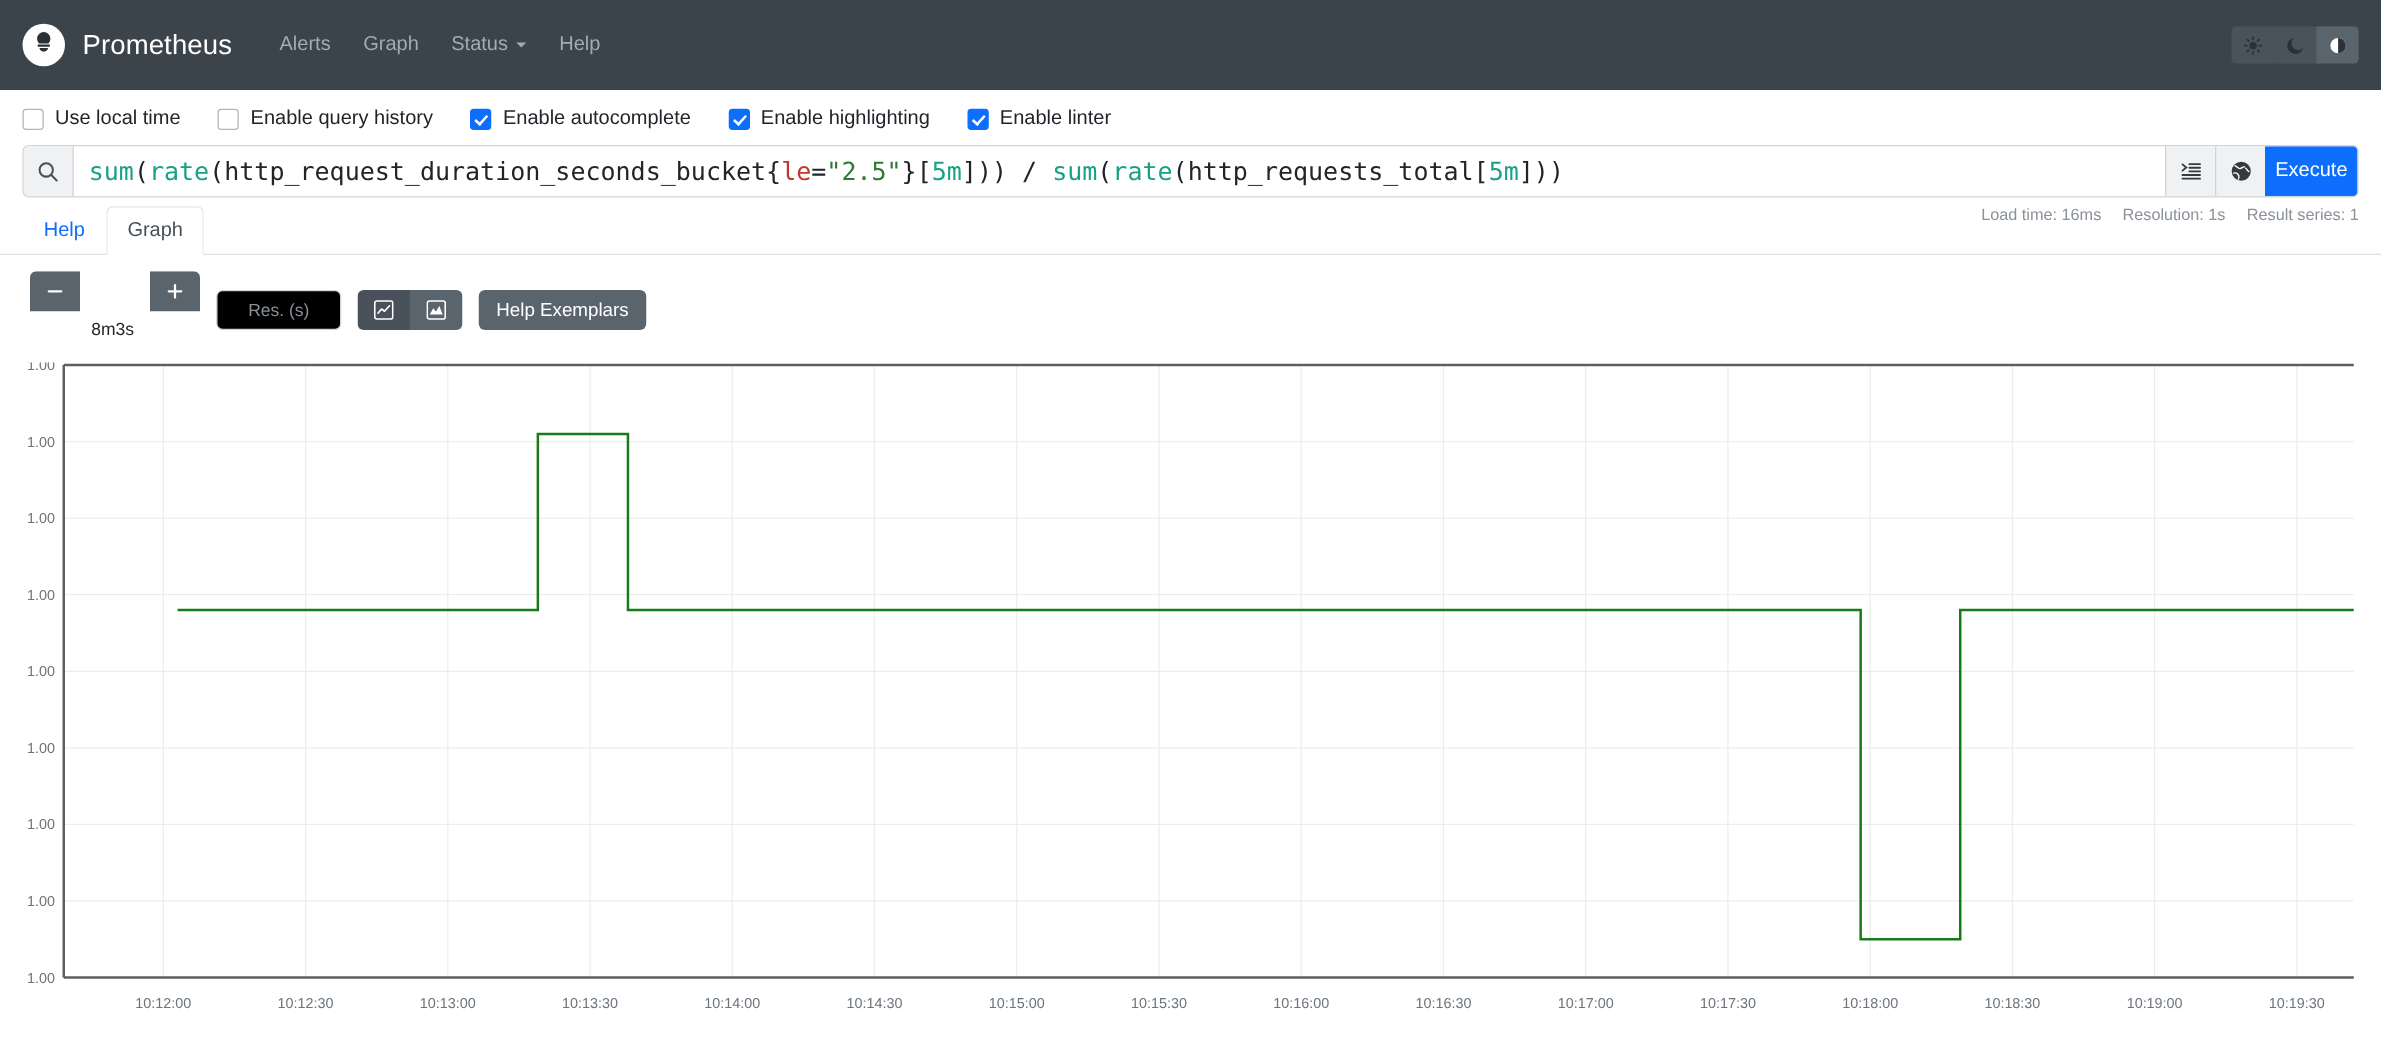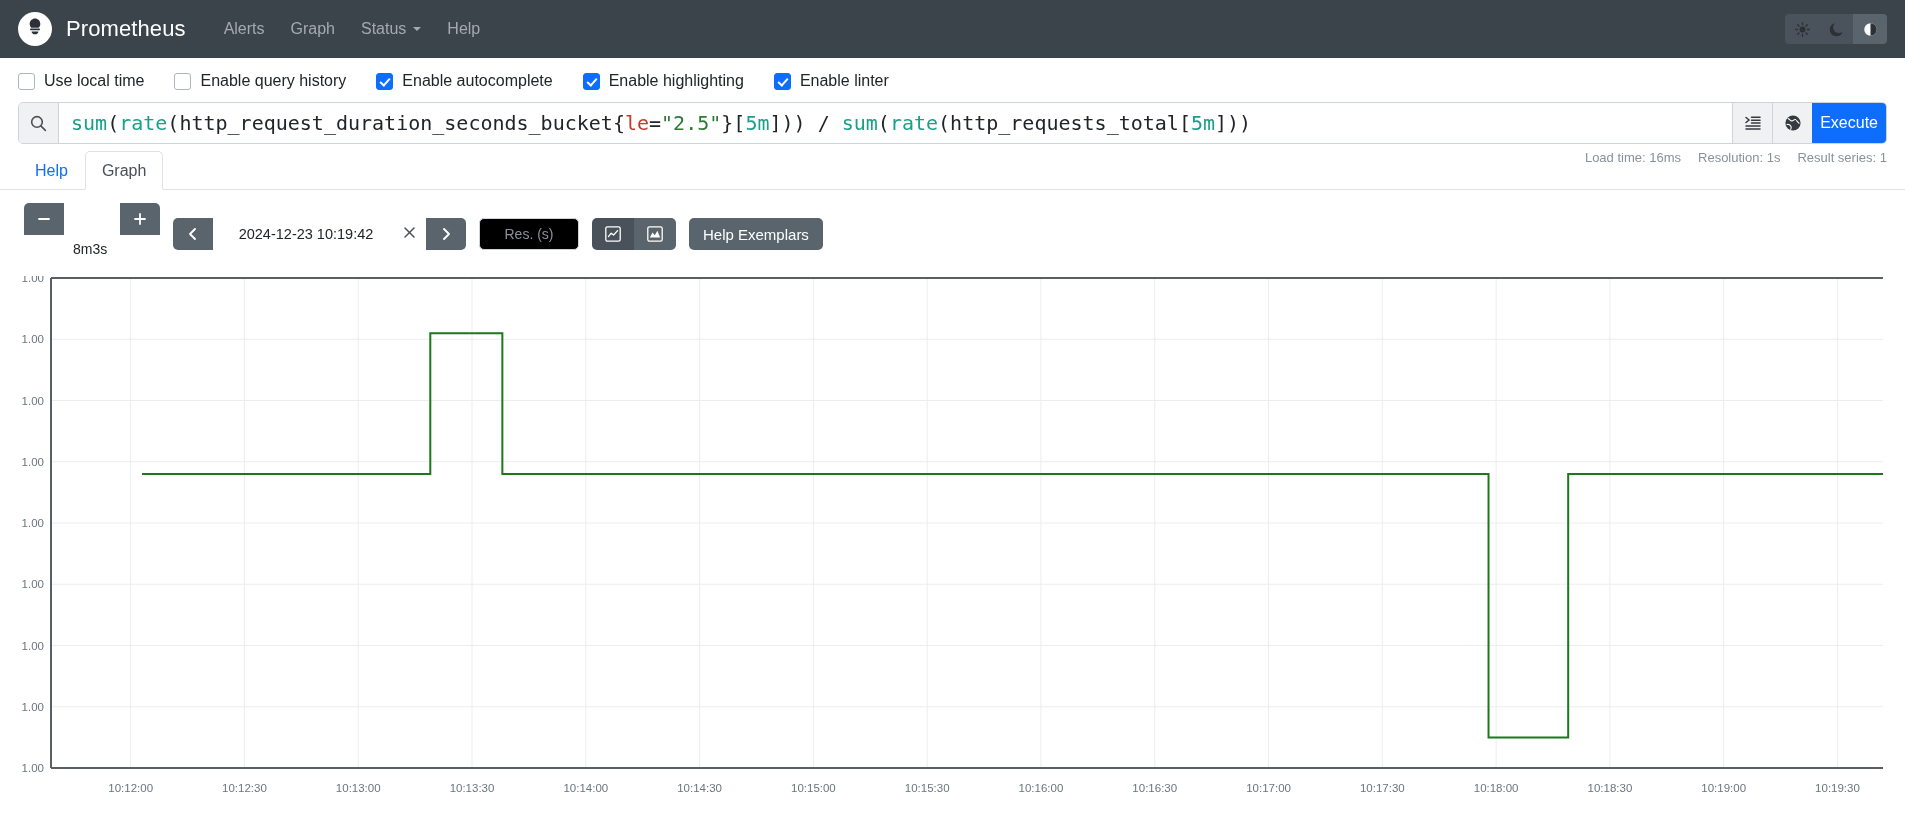--- a/index.html
+++ b/index.html
@@ -9,21 +9,21 @@
     width: 1905px; height: 839px;
     overflow: hidden;
     background: #fff;
     font-family: "Liberation Sans", sans-serif;
     font-size: 16px;
     color: #212529;
   }
 
   
   .navbar {
-    height: 58px;
+    height: 72px;
     background: #3b444b;
     display: flex;
     align-items: center;
     padding: 0 18px;
     position: relative;
   }
   .brand-wrap { display: flex; align-items: center; gap: 14px; }
   .logo {
     width: 34px; height: 34px; border-radius: 50%;
     background: #fff;
@@ -354,45 +354,20 @@
     <button class="gbtn">
       <span>
         <svg width="14" height="14" viewBox="0 0 14 14" stroke="#fff" stroke-width="1.8" stroke-linecap="round">
             <line x1="2" y1="7" x2="12" y2="7"></line>
             <line x1="7" y1="2" x2="7" y2="12"></line>
           </svg>
       </span>
     </button>
   </div>
 
-  <div class="grp">
-    <button class="gbtn">
-      <span>
-        <svg width="14" height="14" viewBox="0 0 14 14" fill="none" stroke="#fff" stroke-width="1.9" stroke-linecap="round" stroke-linejoin="round">
-            <path d="M9 2 L4 7 L9 12"></path>
-          </svg>
-      </span>
-    </button>
-    <div class="gfield timev">2024-12-23 10:19:42</div>
-    <button class="xclose">
-      <span>
-        <svg width="13" height="13" viewBox="0 0 13 13" stroke="#495057" stroke-width="1.5" stroke-linecap="round">
-            <line x1="2" y1="2" x2="11" y2="11"></line>
-            <line x1="11" y1="2" x2="2" y2="11"></line>
-          </svg>
-      </span>
-    </button>
-    <button class="gbtn">
-      <span>
-        <svg width="14" height="14" viewBox="0 0 14 14" fill="none" stroke="#fff" stroke-width="1.9" stroke-linecap="round" stroke-linejoin="round">
-            <path d="M5 2 L10 7 L5 12"></path>
-          </svg>
-      </span>
-    </button>
-  </div>
 
   <div class="res-input">Res. (s)</div>
 
   <div class="grp">
     <button class="gbtn dark">
       <span>
         <svg width="16" height="16" viewBox="0 0 16 16">
           <rect x="0.8" y="0.8" width="14.4" height="14.4" rx="1.6" fill="none" stroke="#fff" stroke-width="1.3"></rect>
           <path d="M3.4 10.6 L6.2 7.2 L8.6 9 L12.6 4.6" fill="none" stroke="#fff" stroke-width="1.3" stroke-linecap="round" stroke-linejoin="round"></path>
         </svg>

